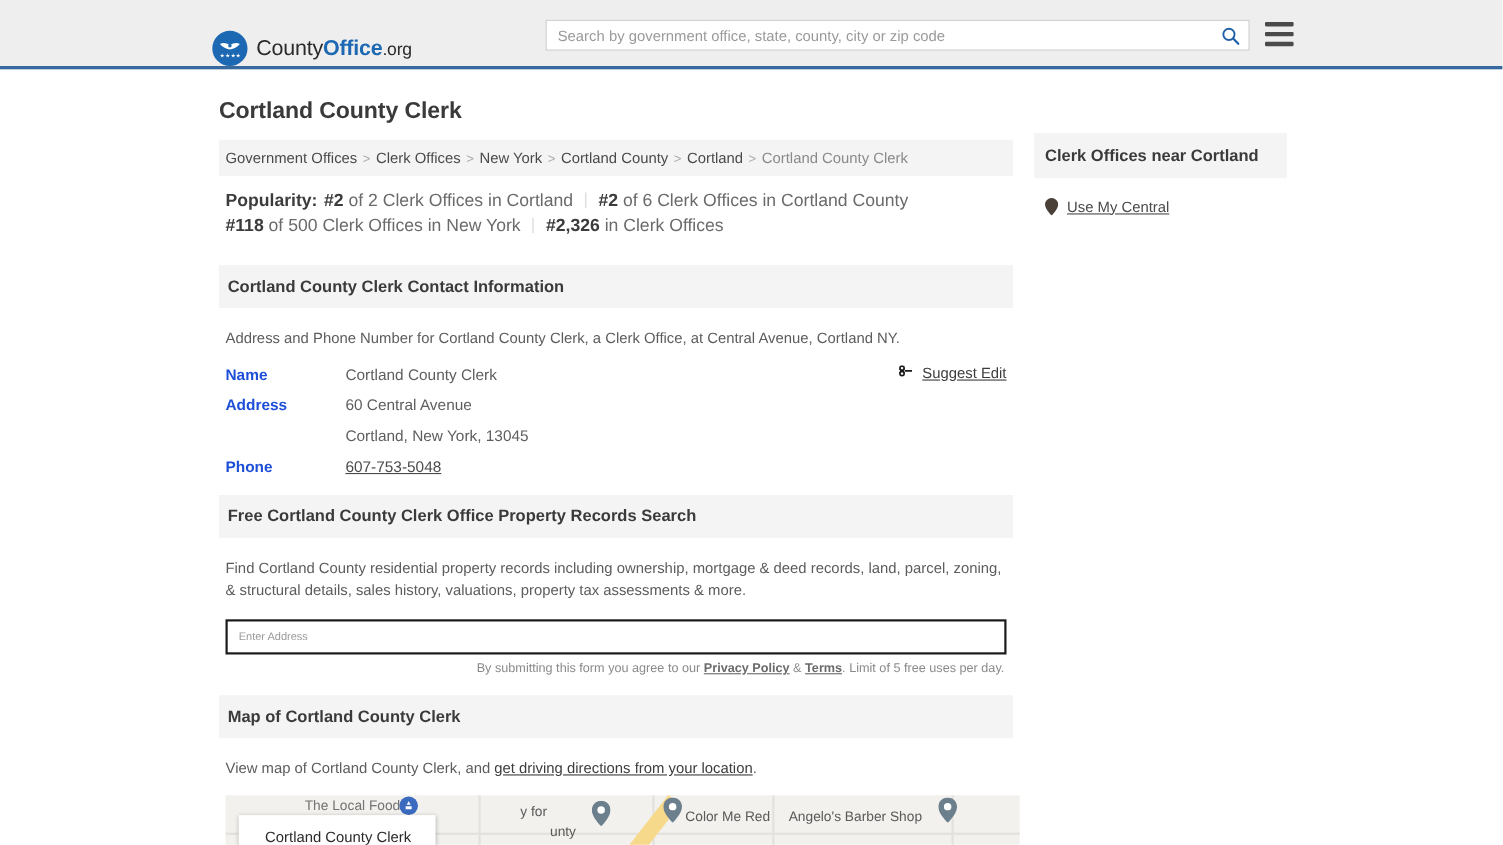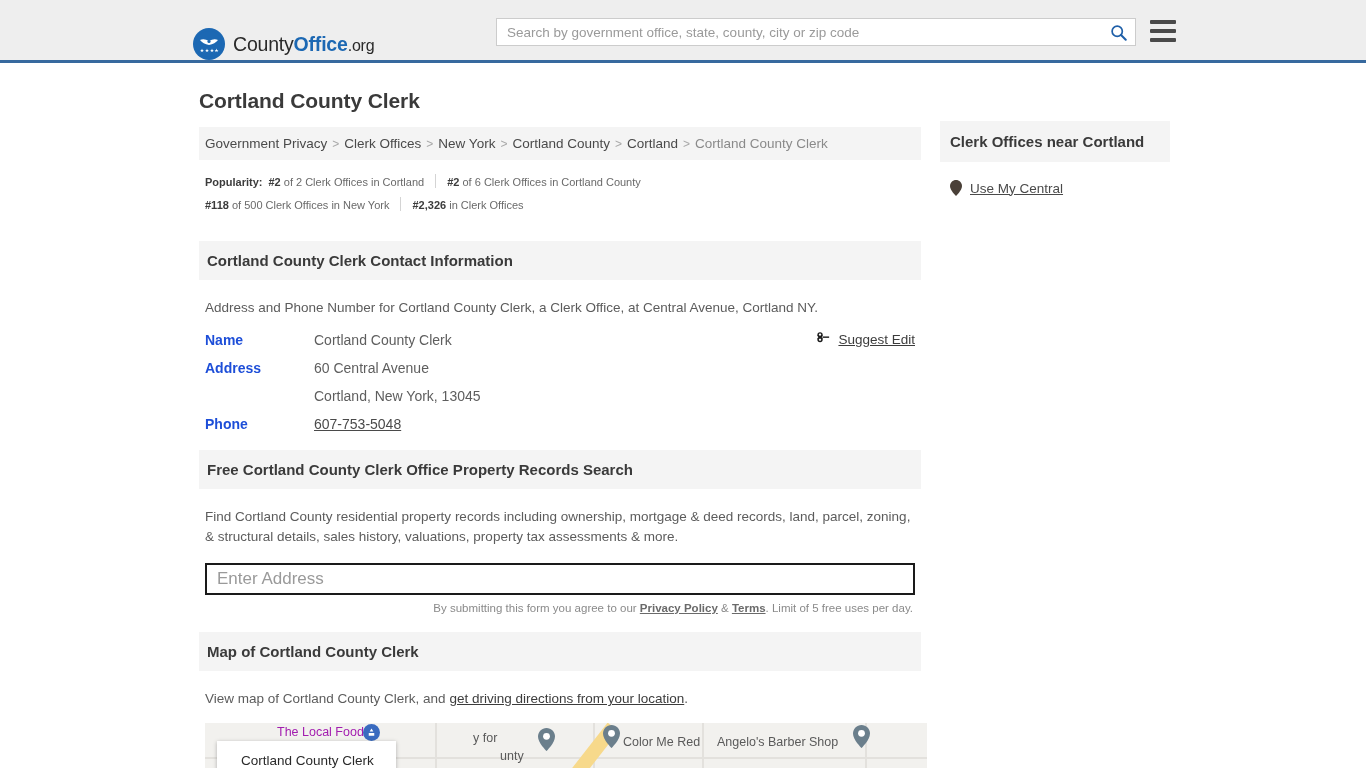--- a/index.html
+++ b/index.html
@@ -123,21 +123,21 @@
   .breadcrumb .sep {
     color: #a8a8a8;
     margin: 0 5px;
     font-size: 12px;
   }
   .breadcrumb .current { color: #8a8a8a; }
 
   
   .popularity {
     padding: 11px 6px 6px 6px;
-    font-size: 11px;
+    font-size: 16px;
     color: #6a6a6a;
     line-height: 23px;
   }
   .popularity b { color: #3c3c3c; }
   .pop-row { display: block; }
   .pop-item { white-space: nowrap; }
   .pop-divider {
     display: inline-block;
     border-left: 1px solid #d4d4d4;
     height: 14px;
@@ -200,21 +200,21 @@
   
   .form-row {
     display: flex;
     margin-top: 16px;
     height: 32px;
   }
   .addr-input {
     flex: 1;
     border: 2px solid #1a1a1a;
     padding: 0 10px;
-    font-size: 17px;
+    font-size: 10px;
     font-family: "Liberation Sans", sans-serif;
     outline: none;
     color: #3c3c3c;
     background: #fff;
   }
   .addr-input::placeholder { color: #9a9a9a; }
   .btn-search {
     width: 148px;
     margin-left: 8px;
     border: 1px solid #1f6fc0;
@@ -251,21 +251,21 @@
     position: absolute;
     background: #f7d98b;
   }
   .map-grid-line { position: absolute; background: #e3e1dd; }
   .map-label {
     position: absolute;
     font-size: 12.5px;
     color: #5a5a5a;
     white-space: nowrap;
   }
-  .map-label.blue { color: #a21caf; }
+  .map-label.blue { color: #737373; }
   .map-pin {
     position: absolute;
     width: 17px; height: 23px;
   }
   .map-infowindow {
     position: absolute;
     left: 12px; top: 18px;
     background: #ffffff;
     padding: 12px 22px 14px 24px;
     font-size: 13.5px;
@@ -337,21 +337,21 @@
     <span></span>
   </div>
 </div>
 
 <div class="page">
 
   <div class="content">
 
     <h1 class="page-title">Cortland County Clerk</h1>
 
-    <div class="breadcrumb" id="breadcrumb"><a href="#">Government Privacy</a><span class="sep">&gt;</span><a href="#">Clerk Offices</a><span class="sep">&gt;</span><a href="#">New York</a><span class="sep">&gt;</span><a href="#">Cortland County</a><span class="sep">&gt;</span><a href="#">Cortland</a><span class="sep">&gt;</span><span class="current">Cortland County Clerk</span></div>
+    <div class="breadcrumb" id="breadcrumb"><a href="#">Government Offices</a><span class="sep">&gt;</span><a href="#">Clerk Offices</a><span class="sep">&gt;</span><a href="#">New York</a><span class="sep">&gt;</span><a href="#">Cortland County</a><span class="sep">&gt;</span><a href="#">Cortland</a><span class="sep">&gt;</span><span class="current">Cortland County Clerk</span></div>
 
     <div class="popularity" id="popularity">
         <div class="pop-row"><span class="pop-label">Popularity:</span><span class="pop-item"><b>#2</b> of 2 Clerk Offices in Cortland</span><span class="pop-divider"></span><span class="pop-item"><b>#2</b> of 6 Clerk Offices in Cortland County</span></div>
         <div class="pop-row"><span class="pop-item"><b>#118</b> of 500 Clerk Offices in New York</span><span class="pop-divider"></span><span class="pop-item"><b>#2,326</b> in Clerk Offices</span></div>
       </div>
 
     <div class="section-header">Cortland County Clerk Contact Information</div>
     <div class="section-body">
       <p class="section-desc">Address and Phone Number for Cortland County Clerk, a Clerk Office, at Central Avenue, Cortland NY.</p>
       <div class="contact-wrap">

